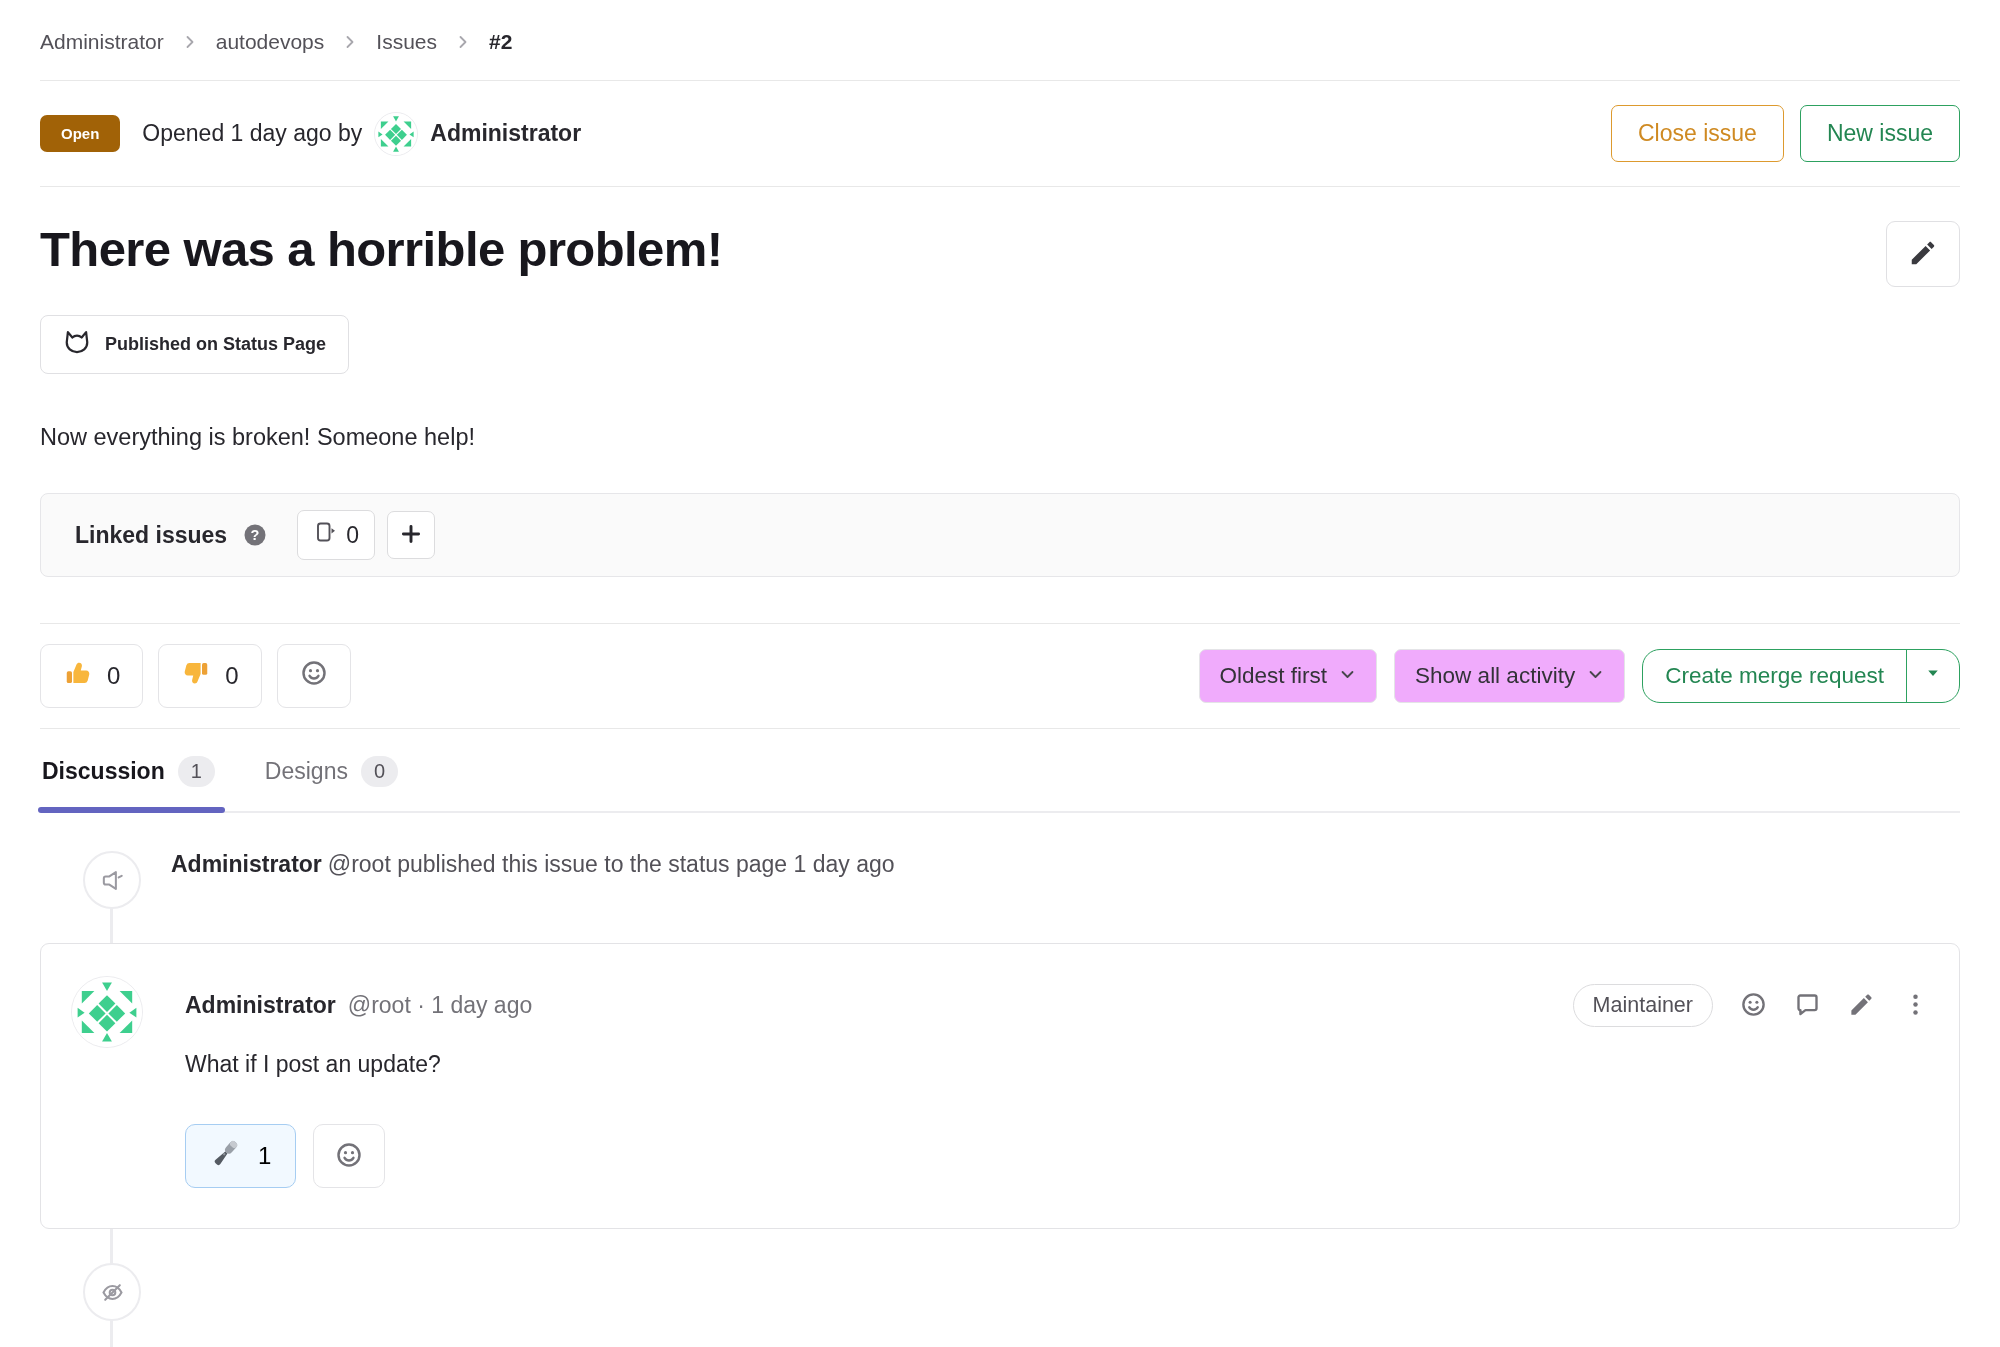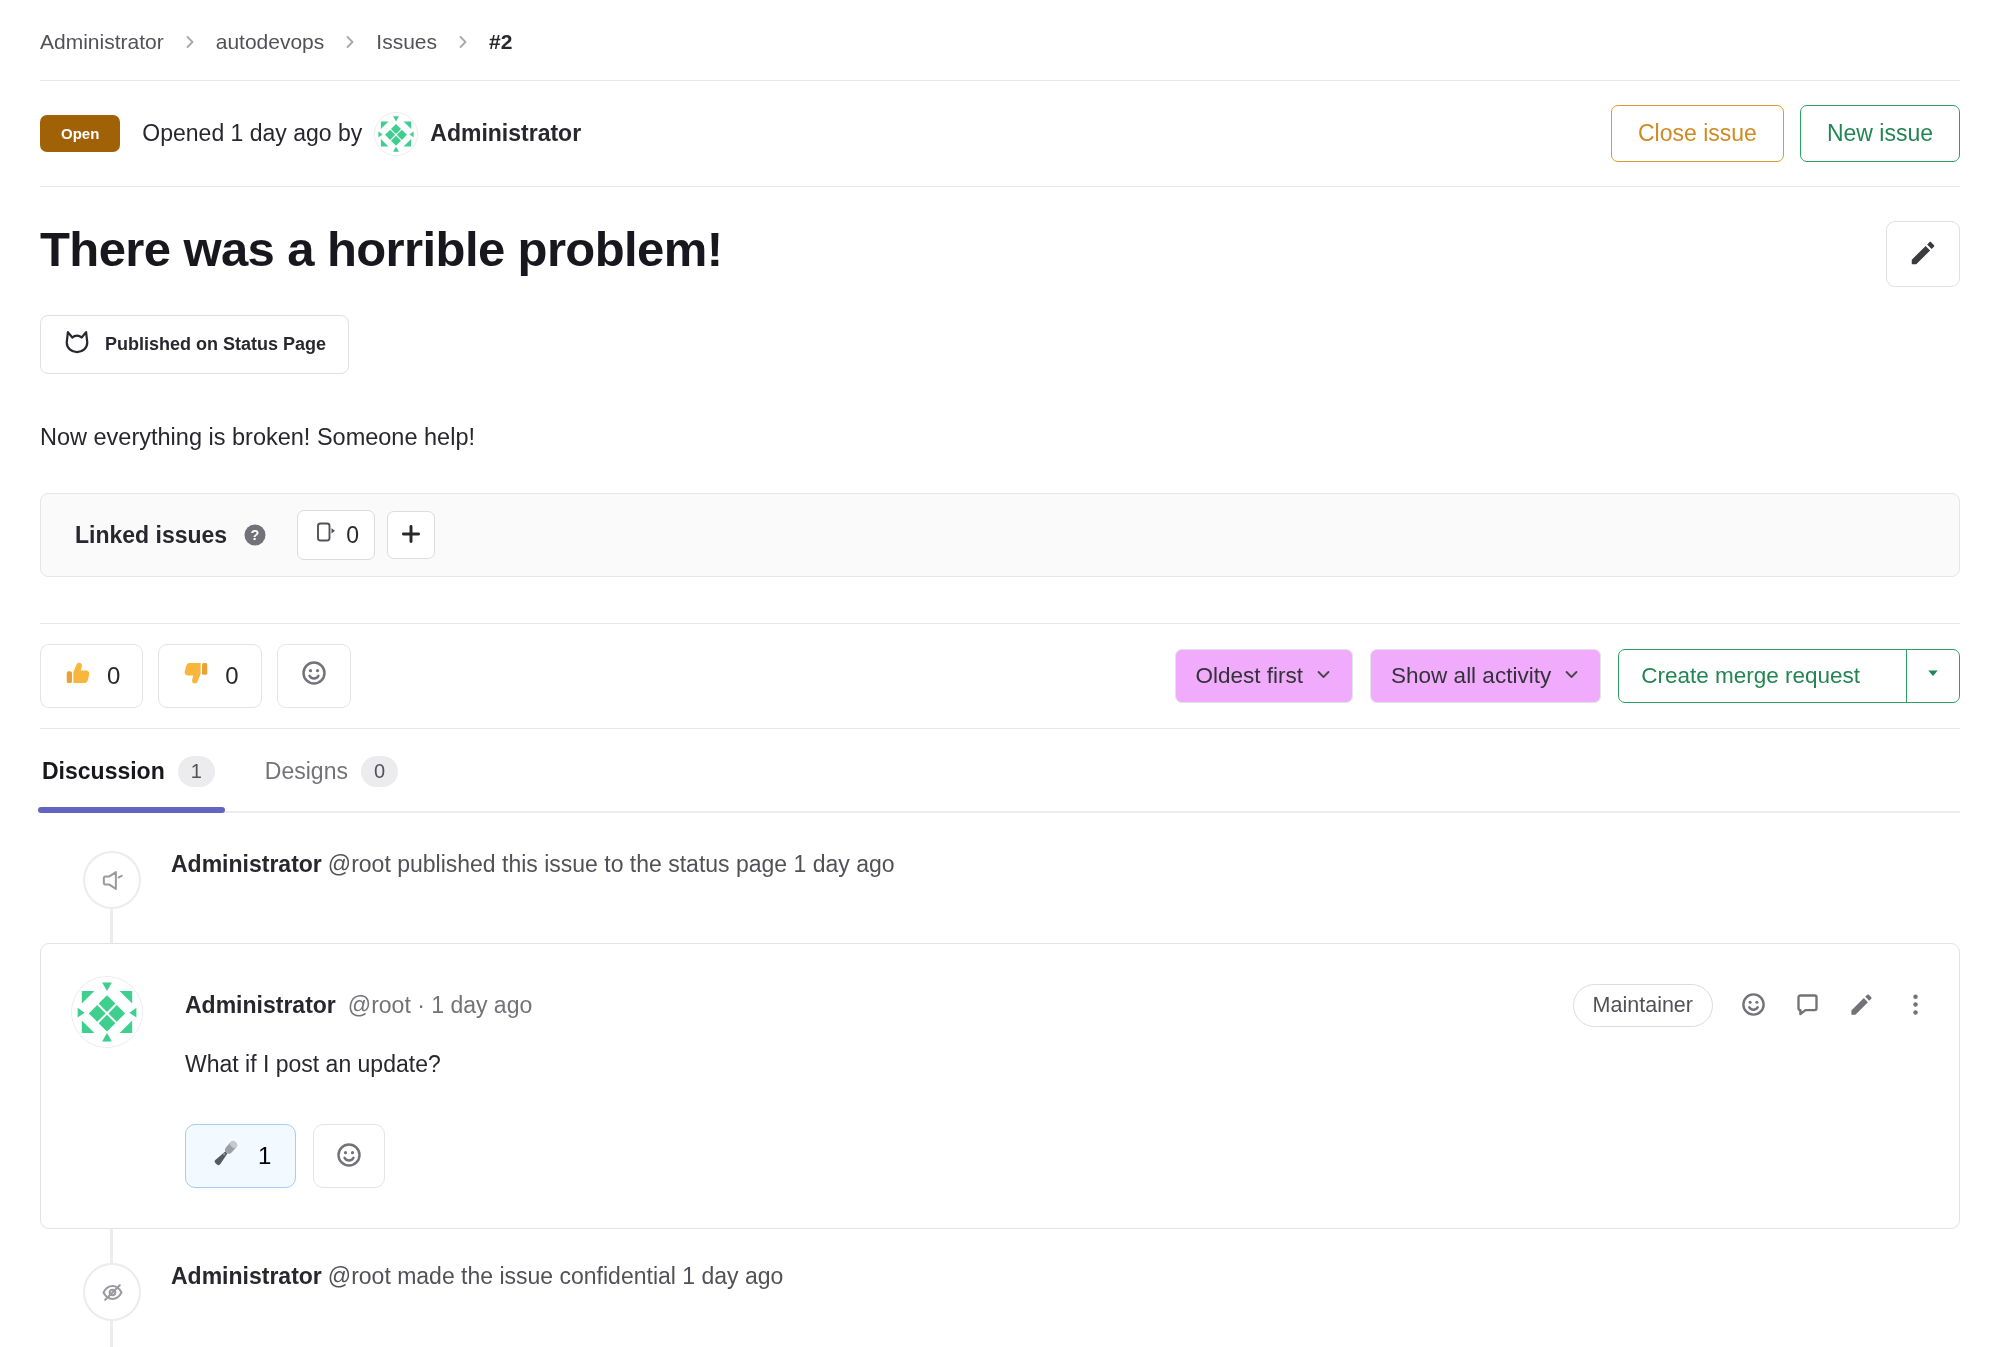--- a/index.html
+++ b/index.html
@@ -39,21 +39,21 @@
   .help-icon { margin-left:4px; display:flex; }
   .count-chip { display:flex; align-items:center; gap:9px; background:#fff; border:1px solid #dcdcde; border-radius:7px; padding:9px 15px; margin-left:18px; font-size:23px; cursor:pointer; }
   .plus-btn { width:48px; height:48px; background:#fff; border:1px solid #dcdcde; border-radius:7px; display:flex; align-items:center; justify-content:center; cursor:pointer; }
 
   
   .controls-row { margin-top:46px; border-top:1px solid #e8e8e8; border-bottom:1px solid #e8e8e8; padding:20px 0; display:flex; align-items:center; justify-content:space-between; }
   .awards-left { display:flex; gap:15px; }
   .award-btn { display:flex; align-items:center; gap:14px; border:1px solid #e4e4e7; border-radius:9px; background:#fff; padding:13px 22px; font-size:24px; color:#28272d; cursor:pointer; }
   .controls-right { display:flex; gap:17px; align-items:center; }
   .dropdown-btn { display:flex; align-items:center; gap:12px; border:1px solid #e4e4e7; border-radius:7px; background:#f0abfc; padding:13px 20px; font-size:22.5px; color:#333238; cursor:pointer; font-family:inherit; }
-  .split-btn { display:flex; align-items:stretch; border:1.5px solid #2da160; border-radius:7px; overflow:hidden; background:#fff;gap:24px; }
+  .split-btn { display:flex; align-items:stretch; border:1.5px solid #2da160; border-radius:18px; overflow:hidden; background:#fff; }
   .split-main { padding:13px 22px; color:#238652; font-size:22.5px; cursor:pointer; display:flex; align-items:center; }
   .split-caret { border-left:1.5px solid #2da160; padding:0 15px; display:flex; align-items:center; cursor:pointer; }
 
   
   .tabs { display:flex; gap:46px; border-bottom:2px solid #ececef; margin-top:0; }
   .tab { display:flex; align-items:center; gap:13px; padding:27px 2px 24px; font-size:23px; position:relative; cursor:pointer; }
   .tab.active { font-weight:700; color:#18171d; }
   .tab.active::after { content:""; position:absolute; left:-2px; right:-8px; bottom:-2px; height:6px; background:#6364c0; border-radius:3px; }
   .tab.inactive { color:#737278; }
   .tab-count { background:#ececef; color:#535158; font-size:20px; font-weight:400; padding:4px 13px; border-radius:999px; }
@@ -372,19 +372,16 @@
         </div>
       </div>
     </div>
 
     <div class="timeline-event">
       <span class="event-icon">
           <svg width="27" height="27" viewBox="0 0 24 24">
             <use href="#ic-eye-slash"></use>
           </svg>
         </span>
-      <span class="event-text">
-        <a class="author-strong">Administrator</a><span>@root made the issue confidential 1 day ago</span>
-      </span>
     </div>
   </div>
 
 </div>
 
 </body></html>

